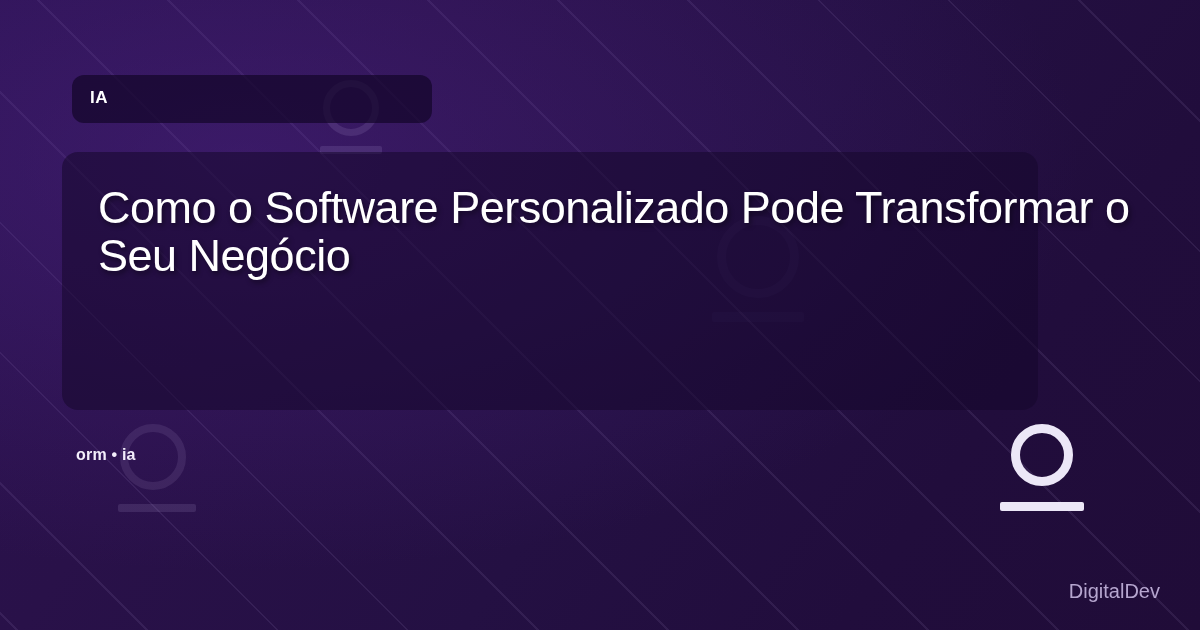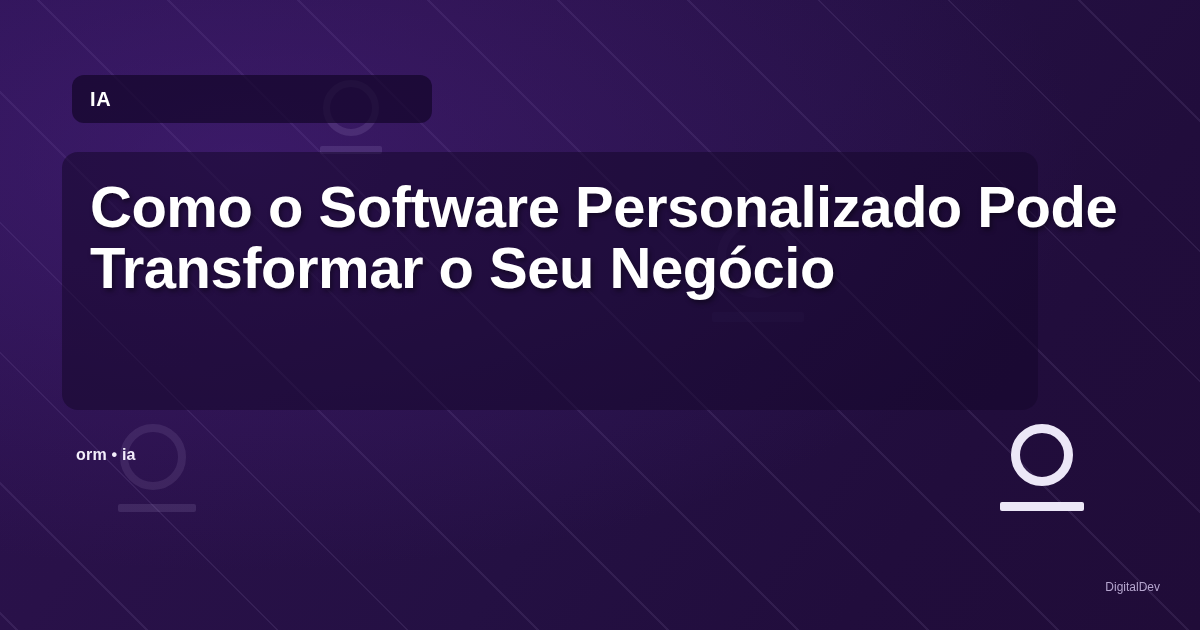--- a/index.html
+++ b/index.html
@@ -58,45 +58,45 @@
     top: 75px;
     width: 360px;
     height: 48px;
     background: rgba(20, 6, 42, 0.72);
     border-radius: 12px;
   }
   .badge-text {
     position: absolute;
     left: 90px;
     top: 88px;
-    font-size: 20px;
+    font-size: 17px;
     font-weight: bold;
     letter-spacing: 0.6px;
     color: #ffffff;
   }
 
   
   .title-panel {
     position: absolute;
     left: 62px;
     top: 152px;
     width: 976px;
     height: 258px;
     background: rgba(22, 7, 44, 0.55);
     border-radius: 16px;
   }
   .title {
     position: absolute;
     left: 82px;
     top: 168px;
     width: 1060px;
-    margin: 8px;
+    margin: 16px;
     color: #ffffff;
-    font-size: 58px;
-    font-weight: bold;
+    font-size: 45px;
+    font-weight: normal;
     line-height: 1.06;
     letter-spacing: -0.5px;
     text-shadow: 2px 3px 5px rgba(0,0,0,0.42);
   }
 
   
   .brand-label {
     position: absolute;
     left: 76px;
     top: 446px;
@@ -128,21 +128,21 @@
     background: #ece7f7;
     border-radius: 2px;
   }
 
   .site-name {
     position: absolute;
     left: 0;
     top: 580px;
     width: 1160px;
     text-align: right;
-    font-size: 12px;
+    font-size: 20px;
     color: #b6a6cf;
   }
 </style>
 </head>
 <body>
 
 <div class="canvas">
 
   <div class="stripes"></div>
   <div class="vignette"></div>

